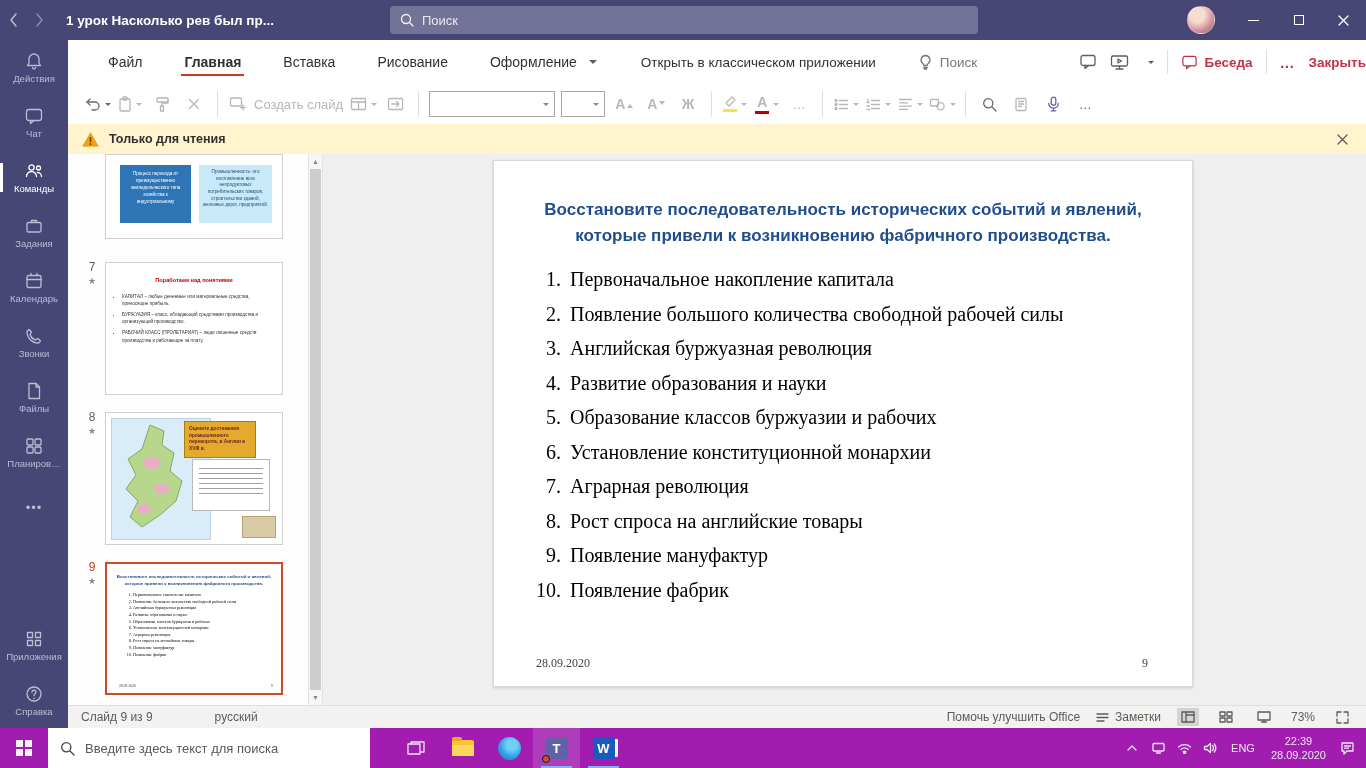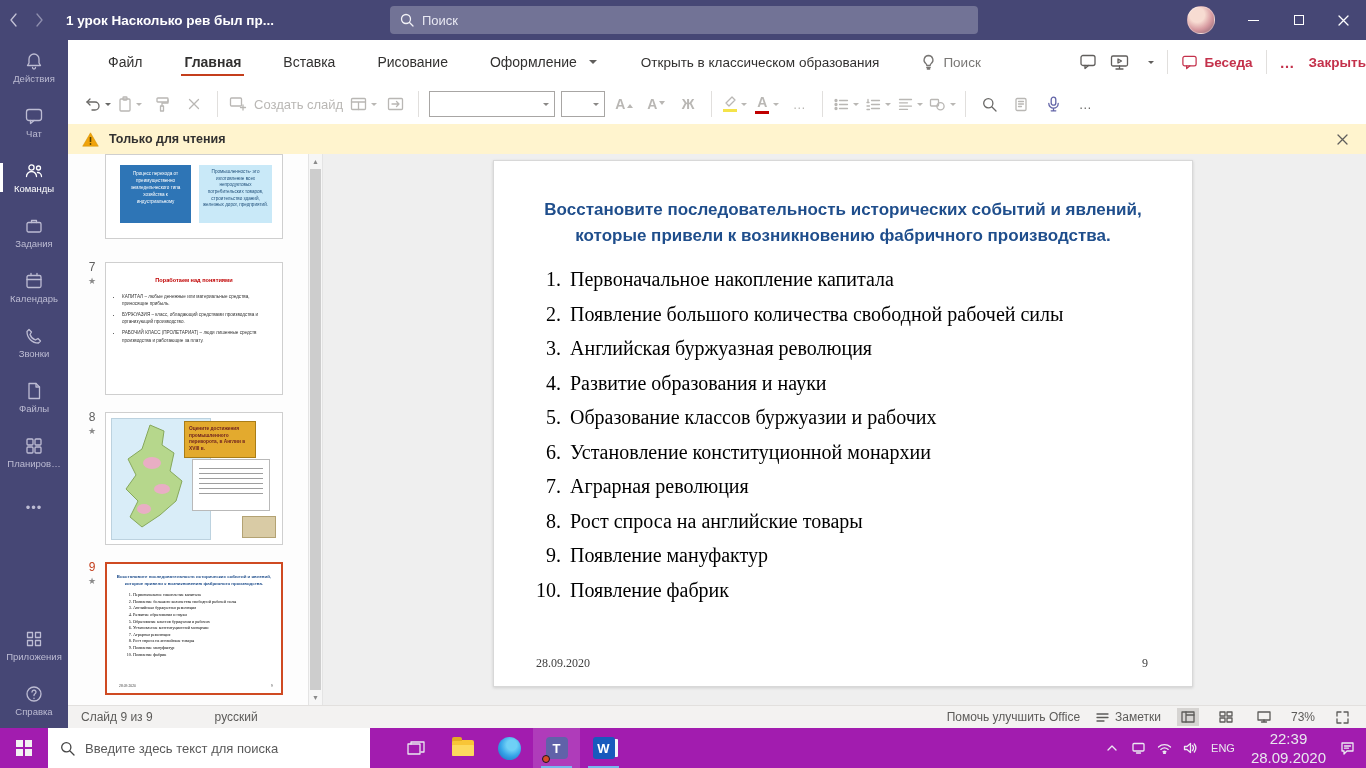--- a/index.html
+++ b/index.html
@@ -144,21 +144,21 @@
   .folder::before{content:"";position:absolute;left:0;top:-3px;width:10px;height:4px;background:#e3ab23;border-radius:2px 2px 0 0;}
   .folder::after{content:"";position:absolute;left:0;bottom:0;width:22px;height:11px;background:#fcd95e;border-radius:1px;}
   .edge-circle{width:23px;height:23px;border-radius:50%;background:radial-gradient(circle at 60% 35%,#6fd0f6 0 25%,#35a3e8 55%,#1b62b8);}
   .teams-tile{width:22px;height:22px;border-radius:4px;background:#6062a9;color:#fff;font-weight:bold;font-size:13px;display:flex;align-items:center;justify-content:center;}
   .badge-dot{position:absolute;left:9px;bottom:5px;width:8px;height:8px;border-radius:50%;background:#d74b27;border:1.5px solid #171726;}
   .word-tile{width:22px;height:22px;border-radius:3px;background:#185abd;color:#fff;font-weight:bold;font-size:13px;display:flex;align-items:center;justify-content:center;position:relative;}
   .word-tile::before{content:"";position:absolute;right:-3px;top:2px;width:8px;height:18px;background:#f3f6fb;border-radius:1px;z-index:-1;}
   .tray{position:absolute;right:6px;top:0;height:40px;display:flex;align-items:center;}
   .tray-ic{width:26px;height:40px;display:flex;align-items:center;justify-content:center;color:#eceaf2;}
   .tray-lang{font-size:11px;padding:0 8px;}
-  .tray-clock{font-size:15px;line-height:1.3;text-align:center;padding:0 8px;white-space:nowrap;}
+  .tray-clock{font-size:11px;line-height:1.3;text-align:center;padding:0 8px;white-space:nowrap;}
 </style>
 </head>
 <body>
 
 <div class="titlebar">
   <div class="nav-arrow">
     <svg width="9" height="14" viewBox="0 0 9 14" class="ico">
         <path d="M7 1 L2 7 L7 13"></path>
       </svg>
   </div>
@@ -296,21 +296,21 @@
 </div>
 
 <div class="ribbon">
   <div class="tabs-row">
     <span class="tab">Файл</span>
     <span class="tab active">Главная</span>
     <span class="tab">Вставка</span>
     <span class="tab">Рисование</span>
     <span class="tab">Оформление</span>
     <span class="chev"></span>
-    <span class="open-classic">Открыть в классическом образования</span>
+    <span class="open-classic">Открыть в классическом приложении</span>
     <span class="ideas">
       <span>
           <svg width="15" height="16" viewBox="0 0 15 16" class="ico">
             <path d="M7.5 1.5 a4.5 4.5 0 0 1 2.5 8.2 c-.6.5-.8 1-.8 1.8 h-3.4 c0-.8-.2-1.3-.8-1.8 A4.5 4.5 0 0 1 7.5 1.5 Z"></path>
             <path d="M5.8 13.5 h3.4 M6.3 15 h2.4"></path>
           </svg>
         </span>
       <span>Поиск</span>
     </span>
     <div class="tabs-right">

